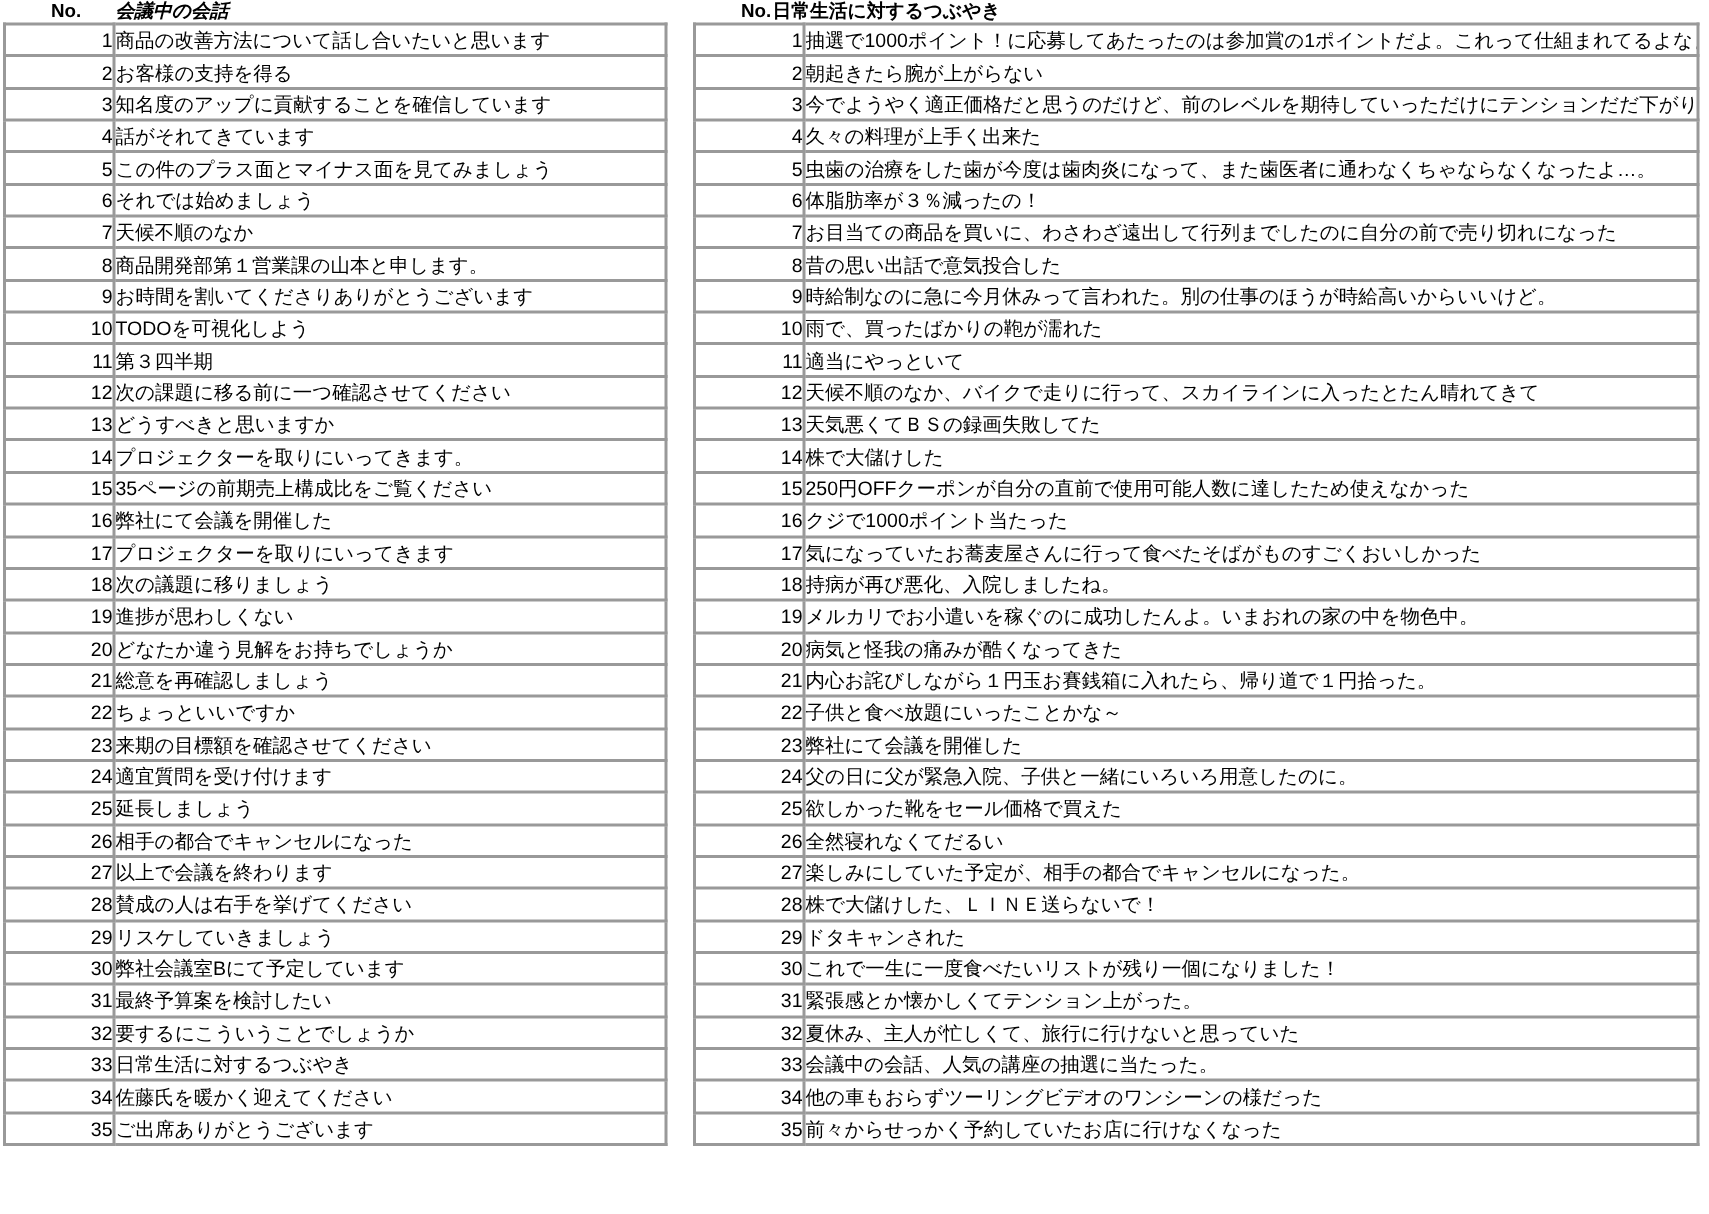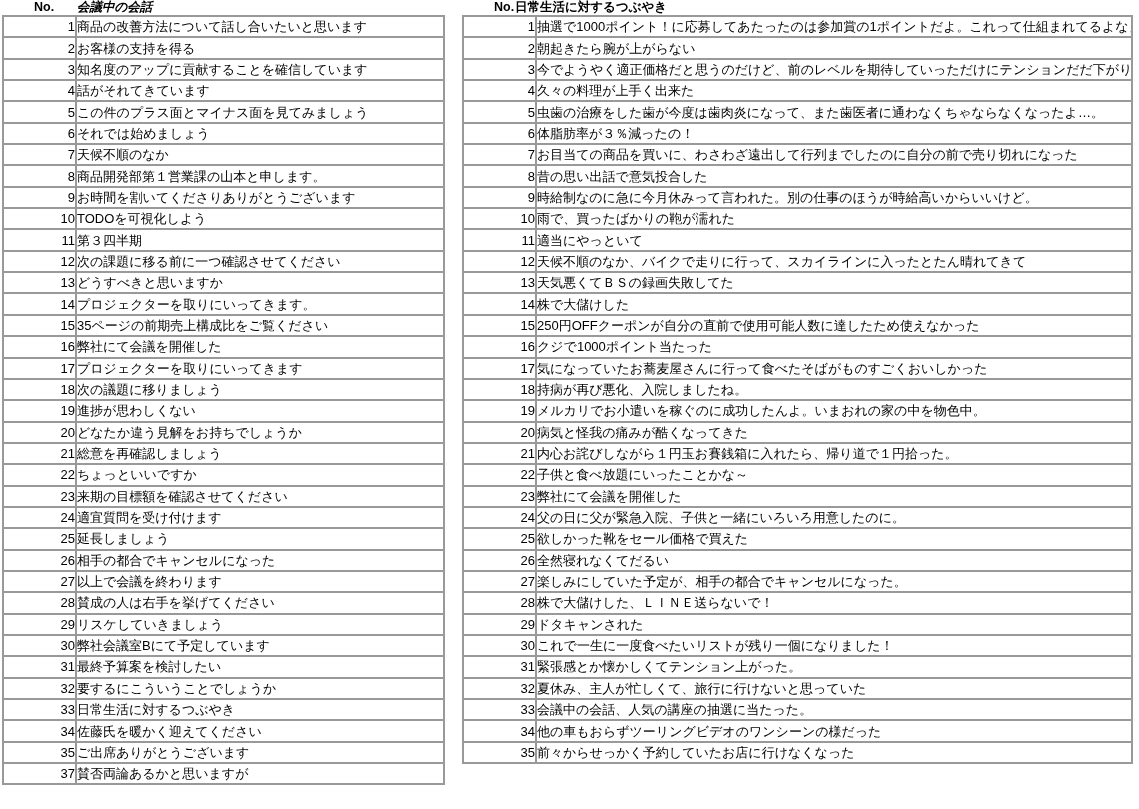--- a/index.html
+++ b/index.html
@@ -235,24 +235,20 @@
             <td class="cell-no">34</td>
             <td class="cell-text">佐藤氏を暖かく迎えてください</td>
           </tr>
 
           <tr>
             <td class="cell-no">35</td>
             <td class="cell-text">ご出席ありがとうございます</td>
           </tr>
 
 
-          <tr>
-            <td class="cell-no">37</td>
-            <td class="cell-text">賛否両論あるかと思いますが</td>
-          </tr>
         </tbody>
     </table>
   </div>
 
   <div class="tbl-wrap tbl-right">
     <div class="hdr">
       <span class="no-label">No.</span>
       <span class="title-label">日常生活に対するつぶやき</span>
     </div>
     <table class="grid">

